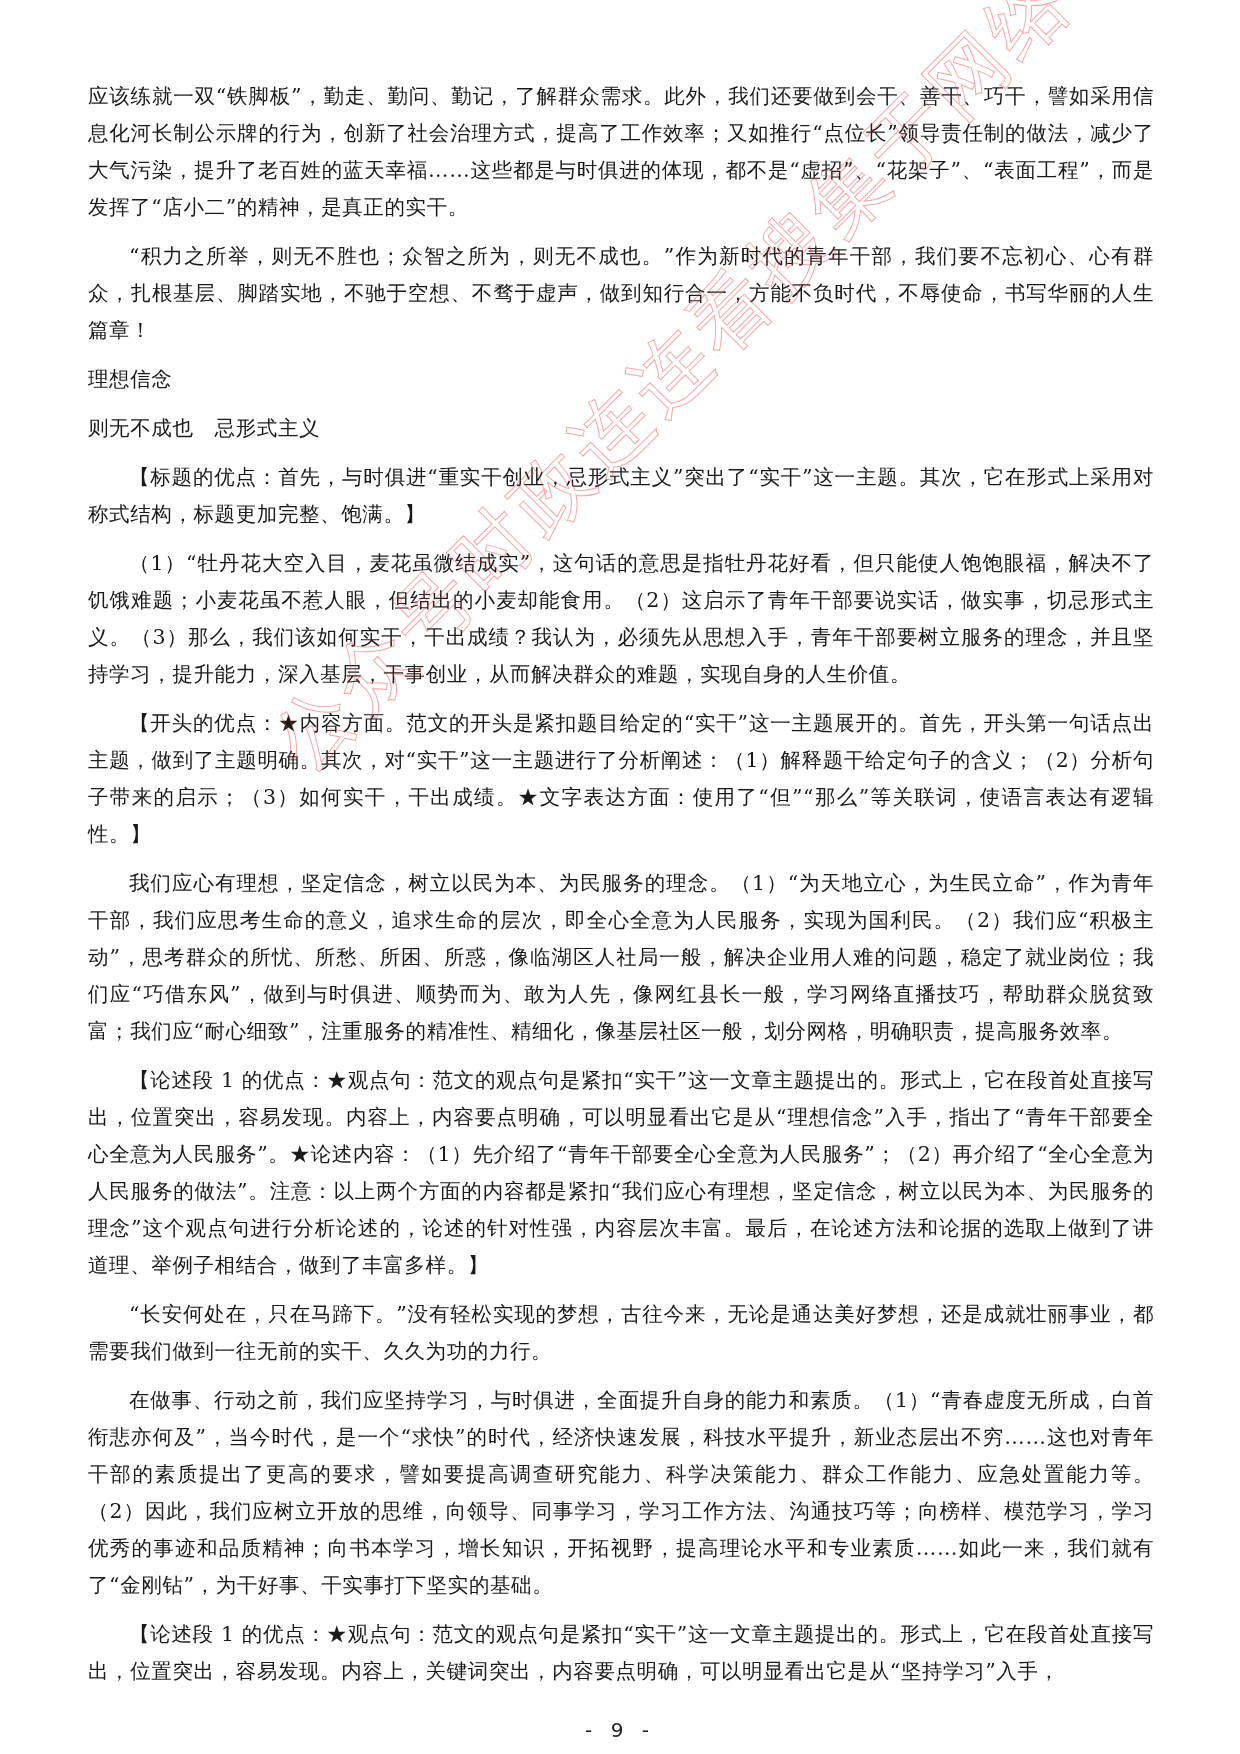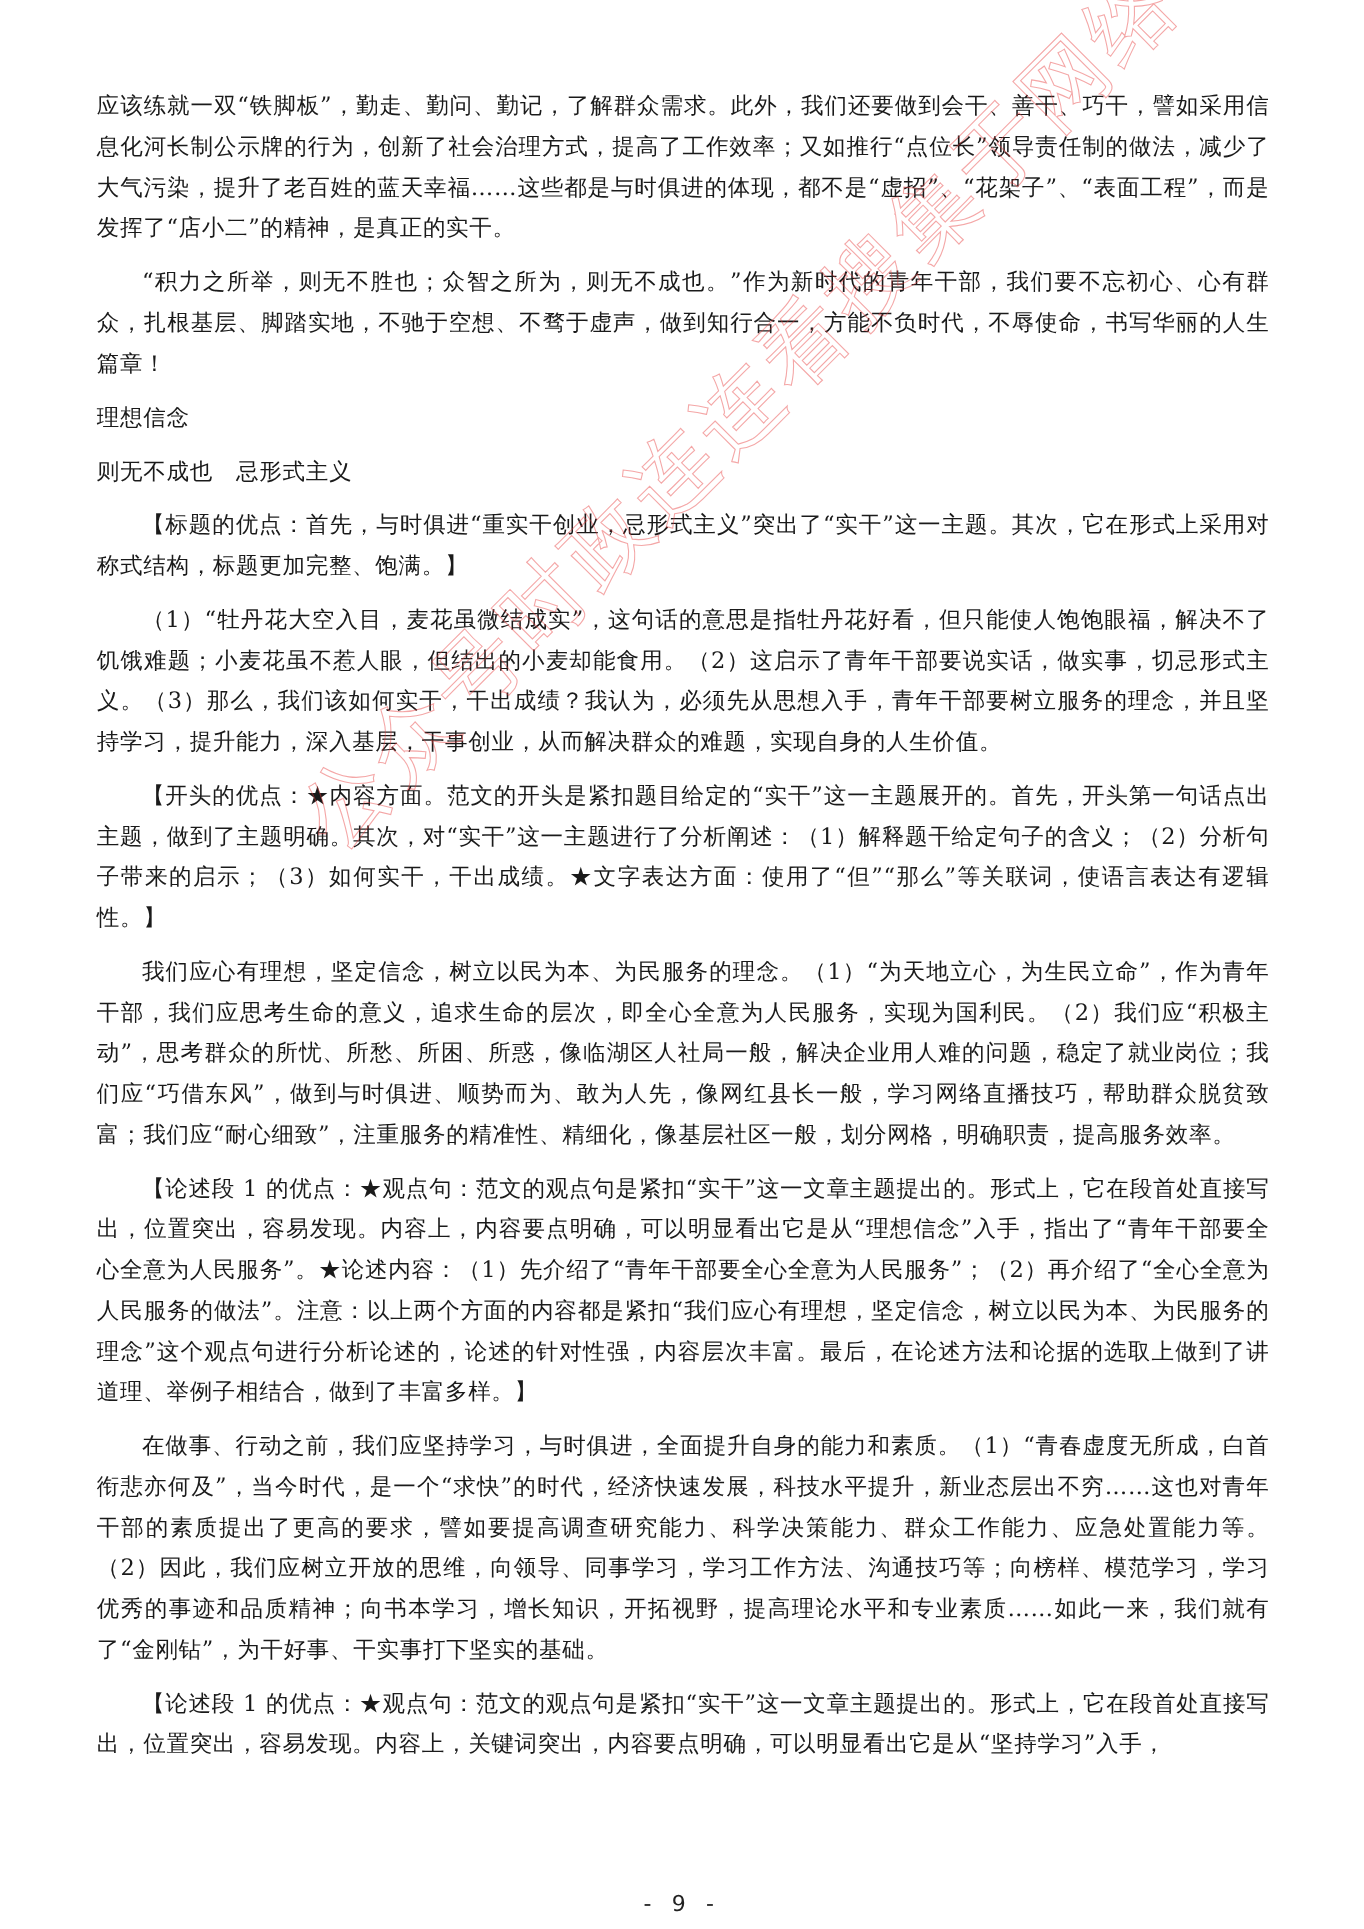--- a/index.html
+++ b/index.html
@@ -43,19 +43,20 @@
 <div class="page" id="doc">
     <p class="para"><span>应该练就一双“铁脚板”，勤走、勤问、勤记，了解群众需求。此外，我们还要做到会干、善干、巧干，譬如采用信息化河长制公示牌的行为，创新了社会治理方式，提高了工作效率；又如推行“点位长”领导责任制的做法，减少了大气污染，提升了老百姓的蓝天幸福……这些都是与时俱进的体现，都不是“虚招”、“花架子”、“表面工程”，而是发挥了“店小二”的精神，是真正的实干。</span></p>
     <p class="para indent"><span>“积力之所举，则无不胜也；众智之所为，则无不成也。”作为新时代的青年干部，我们要不忘初心、心有群众，扎根基层、脚踏实地，不驰于空想、不骛于虚声，做到知行合一，方能不负时代，不辱使命，书写华丽的人生篇章！</span></p>
     <p class="para"><span>理想信念</span></p>
     <p class="para"><span>则无不成也　忌形式主义</span></p>
     <p class="para indent"><span>【标题的优点：首先，与时俱进“重实干创业，忌形式主义”突出了“实干”这一主题。其次，它在形式上采用对称式结构，标题更加完整、饱满。】</span></p>
     <p class="para indent"><span>（1）“牡丹花大空入目，麦花虽微结成实”，这句话的意思是指牡丹花好看，但只能使人饱饱眼福，解决不了饥饿难题；小麦花虽不惹人眼，但结出的小麦却能食用。（2）这启示了</span><span class="u">青年干部要说实话</span><span>，</span><span class="u">做实事</span><span>，</span><span class="u">切忌形式主义</span><span>。（3）那么，我们该如何实干，干出成绩？我认为，</span><span class="u">必须先从思想入手</span><span>，</span><span class="u">青年干部要树立服务的理念</span><span>，并且</span><span class="u">坚持学习</span><span>，</span><span class="u">提升能力</span><span>，</span><span class="u">深入基层</span><span>，</span><span class="u">干事创业</span><span>，从而</span><span class="u">解决群众的难题</span><span>，</span><span class="u">实现自身的人生价值</span><span>。</span></p>
     <p class="para indent"><span>【开头的优点：★内容方面。范文的开头是紧扣题目给定的“实干”这一主题展开的。首先，开头第一句话点出主题，做到了主题明确。其次，对“实干”这一主题进行了分析阐述：（1）解释题干给定句子的含义；（2）分析句子带来的启示；（3）如何实干，干出成绩。★文字表达方面：使用了“但”“那么”等关联词，使语言表达有逻辑性。】</span></p>
     <p class="para indent"><span>我们应心有理想，坚定信念，树立以民为本、为民服务的理念。（1）“为天地立心，为生民立命”，</span><span class="u">作为青年干部</span><span>，</span><span class="u">我们应思考生命的意义</span><span>，</span><span class="u">追求生命的层次</span><span>，</span><span class="u">即全心全意为人民服务</span><span>，</span><span class="u">实现为国利民</span><span>。（2）</span><span class="u">我们应“积极主动”</span><span>，</span><span class="u">思考群众的所忧、所愁、所困、所惑</span><span>，像临湖区人社局一般，解决企业用人难的问题，稳定了就业岗位；</span><span class="u">我们应“巧借东风”</span><span>，</span><span class="u">做到与时俱进、顺势而为、敢为人先</span><span>，像网红县长一般，学习网络直播技巧，</span><span class="u">帮助群众脱贫致富</span><span>；</span><span class="u">我们应“耐心细致”</span><span>，</span><span class="u">注重服务的精准性、精细化</span><span>，像基层社区一般，</span><span class="u">划分网格</span><span>，</span><span class="u">明确职责</span><span>，</span><span class="u">提高服务效率</span><span>。</span></p>
     <p class="para indent"><span>【论述段 1 的优点：★观点句：范文的观点句是紧扣“实干”这一文章主题提出的。形式上，它在段首处直接写出，位置突出，容易发现。内容上，内容要点明确，可以明显看出它是从“理想信念”入手，指出了“青年干部要全心全意为人民服务”。★论述内容：（1）先介绍了“青年干部要全心全意为人民服务”；（2）再介绍了“全心全意为人民服务的做法”。注意：以上两个方面的内容都是紧扣“我们应心有理想，坚定信念，树立以民为本、为民服务的理念”这个观点句进行分析论述的，论述的针对性强，内容层次丰富。最后，在论述方法和论据的选取上做到了讲道理、举例子相结合，做到了丰富多样。】</span></p>
+    <p class="para indent"><span>“长安何处在，只在马蹄下。”没有轻松实现的梦想，古往今来，无论是通达美好梦想，还是成就壮丽事业，都需要我们做到一往无前的实干、久久为功的力行。</span></p>
     <p class="para indent"><span>在做事、行动之前，我们应坚持学习，与时俱进，全面提升自身的能力和素质。（1）“青春虚度无所成，白首衔悲亦何及”，当今时代，</span><span class="u">是一个“求快”的时代</span><span>，</span><span class="u">经济快速发展</span><span>，</span><span class="u">科技水平提升</span><span>，</span><span class="u">新业态层出不穷</span><span>……</span><span class="u">这也对青年干部的素质提出了更高的要求</span><span>，譬如要提高调查研究能力、科学决策能力、群众工作能力、应急处置能力等。（2）因此，</span><span class="u">我们应树立开放的思维</span><span>，</span><span class="u">向领导、同事学习</span><span>，</span><span class="u">学习工作方法、沟通技巧等</span><span>；</span><span class="u">向榜样、模范学习</span><span>，</span><span class="u">学习优秀的事迹和品质精神</span><span>；</span><span class="u">向书本学习</span><span>，</span><span class="u">增长知识</span><span>，</span><span class="u">开拓视野</span><span>，</span><span class="u">提高理论水平和专业素质</span><span>……如此一来，</span><span class="u">我们就有了“金刚钻”</span><span>，</span><span class="u">为干好事</span><span>、</span><span class="u">干实事打下坚实的基础</span><span>。</span></p>
     <p class="para indent"><span>【论述段 1 的优点：★观点句：范文的观点句是紧扣“实干”这一文章主题提出的。形式上，它在段首处直接写出，位置突出，容易发现。内容上，关键词突出，内容要点明确，可以明显看出它是从“坚持学习”入手，</span></p>
   </div>
 
 <div class="watermark">公众号时政连连看搜集于网络</div>
 
 <div class="page-number">- 9 -</div>
 
 </body></html>

